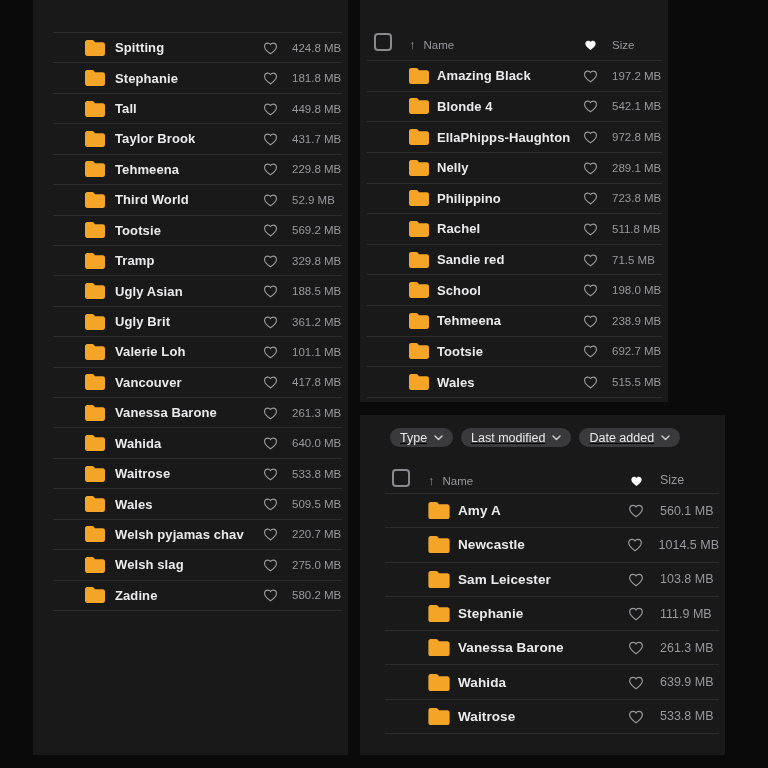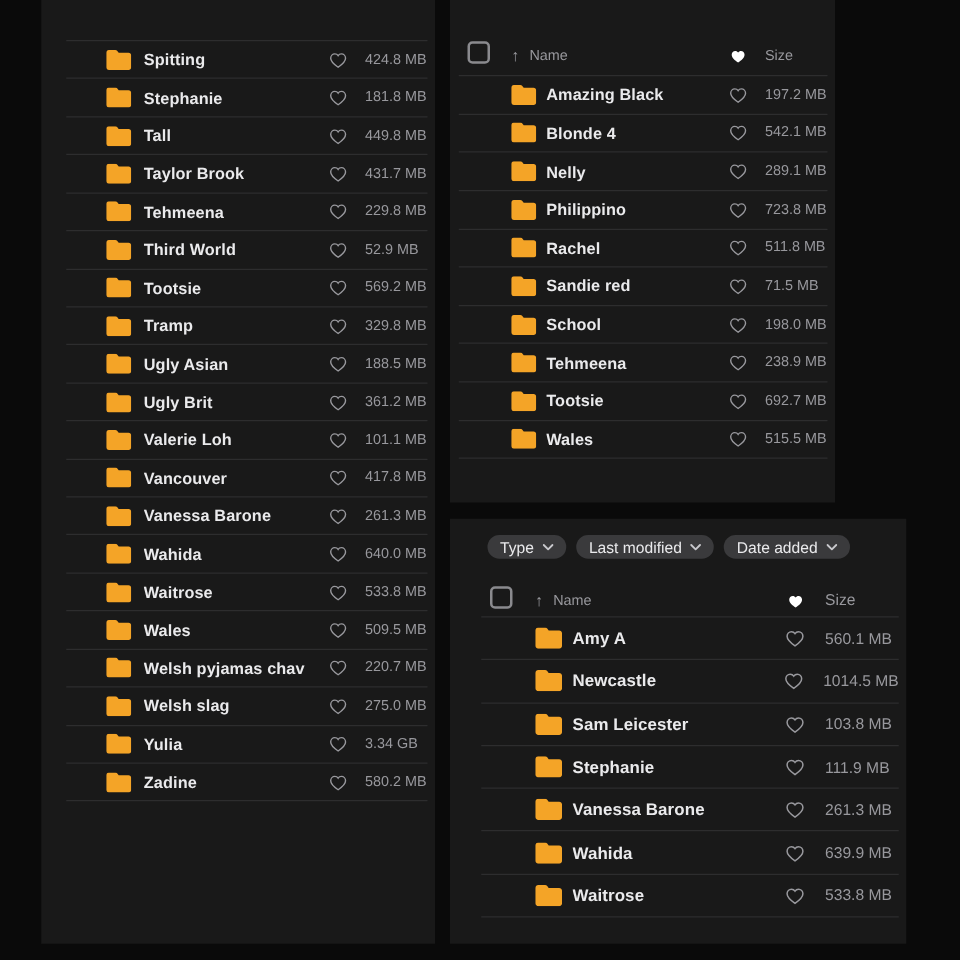--- a/index.html
+++ b/index.html
@@ -38,21 +38,21 @@
   .col-size{flex:0 0 50px;box-sizing:border-box;color:var(--text-secondary,#98989d);font-size:11.5px;white-space:nowrap;}
   #left-card .col-size{flex:0 0 56px;padding-left:6px;}
   #bottom-right-card .col-size{flex:0 0 59px;font-size:12.5px;}
 
   .hdr-label{color:var(--text-secondary,#98989d);font-size:11.5px;}
   .sort-arrow{color:var(--text-secondary,#98989d);font-size:13px;margin-right:8px;line-height:1;}
   .name-sort{display:flex;align-items:center;flex:1 1 auto;}
 
   .checkbox{width:18px;height:18px;border:2px solid var(--checkbox-border,#8a8a8e);border-radius:4px;background:transparent;box-sizing:border-box;}
 
-  .chips{display:flex;gap:8px;margin:13px 0 0 30px;}
+  .chips{display:flex;gap:8px;margin:13px 0 0 30px;text-decoration:underline;}
   .chip{display:inline-flex;align-items:center;gap:7px;height:19px;padding:0 10px;border-radius:10px;
         background:var(--chip-bg,#3a3a3c);color:var(--text-primary,#eaeaec);font-size:12.5px;}
   .chip svg{display:block;}
 
   .folder-svg{display:block;}
   .heart-outline{display:block;}
   .heart-filled{display:block;}
 </style>
 </head>
 <body>
@@ -345,35 +345,20 @@
         </div>
         <div class="col-name">Welsh slag</div>
         <div class="col-heart">
           <svg class="heart-outline" width="15" height="14" viewBox="0 0 24 22">
             <path d="M12 20.3C7.2 17 2.5 13.2 2.5 8.8 2.5 5.6 4.9 3.2 7.8 3.2c1.7 0 3.3.9 4.2 2.3.9-1.4 2.5-2.3 4.2-2.3 2.9 0 5.3 2.4 5.3 5.6 0 4.4-4.7 8.2-9.5 11.5z" fill="none" stroke="var(--text-secondary,#98989D)" stroke-width="1.8"></path>
           </svg>
         </div>
         <div class="col-size">275.0 MB</div>
       </div>
 
-      <div class="row">
-        <div class="col-check"></div>
-        <div class="col-folder">
-          <svg class="folder-svg" width="20" height="16" viewBox="0 0 20 16">
-            <path d="M0 2.2C0 1 .95 0 2.1 0h5.1c.65 0 1.25.3 1.65.8l1.1 1.4h7.85C19 2.2 20 3.2 20 4.4v9.4c0 1.2-1 2.2-2.2 2.2H2.2C1 16 0 15 0 13.8z" fill="var(--folder-color,#F4A427)"></path>
-          </svg>
-        </div>
-        <div class="col-name">Yulia</div>
-        <div class="col-heart">
-          <svg class="heart-outline" width="15" height="14" viewBox="0 0 24 22">
-            <path d="M12 20.3C7.2 17 2.5 13.2 2.5 8.8 2.5 5.6 4.9 3.2 7.8 3.2c1.7 0 3.3.9 4.2 2.3.9-1.4 2.5-2.3 4.2-2.3 2.9 0 5.3 2.4 5.3 5.6 0 4.4-4.7 8.2-9.5 11.5z" fill="none" stroke="var(--text-secondary,#98989D)" stroke-width="1.8"></path>
-          </svg>
-        </div>
-        <div class="col-size">3.34 GB</div>
-      </div>
 
       <div class="row">
         <div class="col-check"></div>
         <div class="col-folder">
           <svg class="folder-svg" width="20" height="16" viewBox="0 0 20 16">
             <path d="M0 2.2C0 1 .95 0 2.1 0h5.1c.65 0 1.25.3 1.65.8l1.1 1.4h7.85C19 2.2 20 3.2 20 4.4v9.4c0 1.2-1 2.2-2.2 2.2H2.2C1 16 0 15 0 13.8z" fill="var(--folder-color,#F4A427)"></path>
           </svg>
         </div>
         <div class="col-name">Zadine</div>
         <div class="col-heart">
@@ -429,20 +414,35 @@
         </div>
         <div class="col-name">Blonde 4</div>
         <div class="col-heart">
           <svg class="heart-outline" width="15" height="14" viewBox="0 0 24 22">
             <path d="M12 20.3C7.2 17 2.5 13.2 2.5 8.8 2.5 5.6 4.9 3.2 7.8 3.2c1.7 0 3.3.9 4.2 2.3.9-1.4 2.5-2.3 4.2-2.3 2.9 0 5.3 2.4 5.3 5.6 0 4.4-4.7 8.2-9.5 11.5z" fill="none" stroke="var(--text-secondary,#98989D)" stroke-width="1.8"></path>
           </svg>
         </div>
         <div class="col-size">542.1 MB</div>
       </div>
 
+      <div class="row">
+        <div class="col-check"></div>
+        <div class="col-folder">
+          <svg class="folder-svg" width="20" height="16" viewBox="0 0 20 16">
+            <path d="M0 2.2C0 1 .95 0 2.1 0h5.1c.65 0 1.25.3 1.65.8l1.1 1.4h7.85C19 2.2 20 3.2 20 4.4v9.4c0 1.2-1 2.2-2.2 2.2H2.2C1 16 0 15 0 13.8z" fill="var(--folder-color,#F4A427)"></path>
+          </svg>
+        </div>
+        <div class="col-name">EllaPhipps-Haughton</div>
+        <div class="col-heart">
+          <svg class="heart-outline" width="15" height="14" viewBox="0 0 24 22">
+            <path d="M12 20.3C7.2 17 2.5 13.2 2.5 8.8 2.5 5.6 4.9 3.2 7.8 3.2c1.7 0 3.3.9 4.2 2.3.9-1.4 2.5-2.3 4.2-2.3 2.9 0 5.3 2.4 5.3 5.6 0 4.4-4.7 8.2-9.5 11.5z" fill="none" stroke="var(--text-secondary,#98989D)" stroke-width="1.8"></path>
+          </svg>
+        </div>
+        <div class="col-size">972.8 MB</div>
+      </div>
 
       <div class="row">
         <div class="col-check"></div>
         <div class="col-folder">
           <svg class="folder-svg" width="20" height="16" viewBox="0 0 20 16">
             <path d="M0 2.2C0 1 .95 0 2.1 0h5.1c.65 0 1.25.3 1.65.8l1.1 1.4h7.85C19 2.2 20 3.2 20 4.4v9.4c0 1.2-1 2.2-2.2 2.2H2.2C1 16 0 15 0 13.8z" fill="var(--folder-color,#F4A427)"></path>
           </svg>
         </div>
         <div class="col-name">Nelly</div>
         <div class="col-heart">

